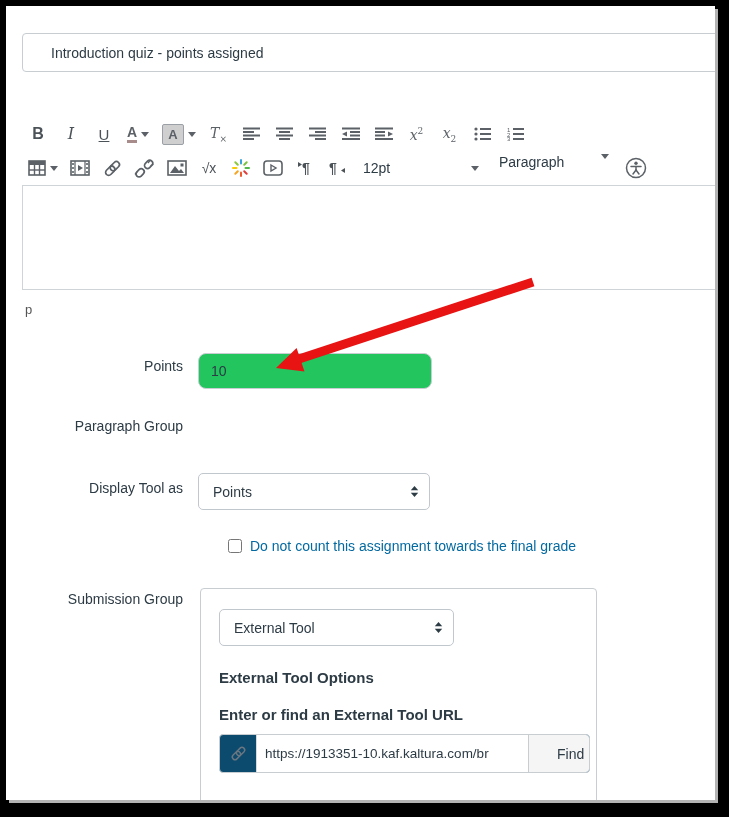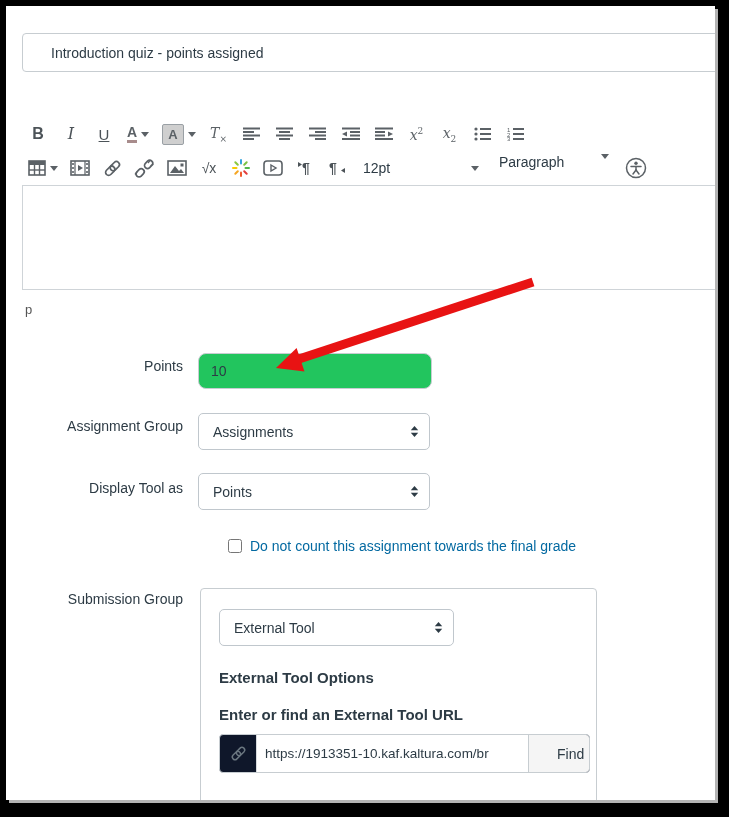--- a/index.html
+++ b/index.html
@@ -53,21 +53,21 @@
 
   .chkrow{position:absolute;left:222px;top:532px;display:flex;align-items:center;gap:8px;}
   .chkrow input{width:14px;height:14px;margin:0;accent-color:#fff;}
   .chkrow label{font-size:14px;color:#0369a1;}
 
   .subbox{position:absolute;left:194px;top:582px;width:397px;height:240px;border:1px solid #c7cdd1;
           border-radius:4px;background:#fff;box-sizing:border-box;}
   .subbox .selectbox{left:18px;top:20px;width:235px;height:37px;}
   .subhead{position:absolute;left:18px;font-size:15px;font-weight:bold;color:#2d3b45;}
   .urlgroup{position:absolute;left:18px;top:145px;width:371px;height:39px;display:flex;align-items:stretch;
-            border:1px solid #c7cdd1;border-radius:4px;overflow:hidden;box-sizing:border-box;background:#0f172a;}
+            border:1px solid #c7cdd1;border-radius:4px;overflow:hidden;box-sizing:border-box;background:#0c4a6e;}
   .urlicon{width:36px;display:flex;align-items:center;justify-content:center;border-right:1px solid #d7dbde;color:#6b7780;}
   .urlinput{flex:1;border:none;outline:none;font-family:"Liberation Sans",sans-serif;font-size:13.5px;
             color:#2d3b45;padding:0 8px;min-width:0;}
   .findbtn{width:61px;border:none;border-left:1px solid #c7cdd1;background:#f5f5f5;font-family:"Liberation Sans",sans-serif;
            font-size:14px;color:#2d3b45;cursor:pointer;padding-left:28px;}
 
   .arrow-svg{position:absolute;left:0;top:0;pointer-events:none;}
 </style>
 </head>
 <body>
@@ -297,28 +297,21 @@
         </svg>
         </button>
     </div>
 
     <div class="editor-body"></div>
     <div class="elem-path">p</div>
 
     <div class="flabel" style="top:352px;">Points</div>
     <input class="text-field" style="left: 192px; top: 347px; width: 234px; height: 36px;" type="text" value="10">
 
-    <div class="flabel" style="top:412px;">Assignment Group</div>
-    <div class="selectbox" style="left:192px;top:407px;width:232px;height:37px;">
-      <span>Assignments</span>
-      <svg class="updown" width="9" height="13" viewBox="0 0 9 13">
-        <polygon points="4.5,1 8.2,5.2 0.8,5.2" fill="#2d3b45"></polygon>
-          <polygon points="0.8,7.8 8.2,7.8 4.5,12" fill="#2d3b45"></polygon>
-      </svg>
-    </div>
+    <div class="flabel" style="top:412px;">Paragraph Group</div>
 
     <div class="flabel" style="top:474px;">Display Tool as</div>
     <div class="selectbox" style="left:192px;top:467px;width:232px;height:37px;">
       <span>Points</span>
       <svg class="updown" width="9" height="13" viewBox="0 0 9 13">
         <polygon points="4.5,1 8.2,5.2 0.8,5.2" fill="#2d3b45"></polygon>
           <polygon points="0.8,7.8 8.2,7.8 4.5,12" fill="#2d3b45"></polygon>
       </svg>
     </div>
 

